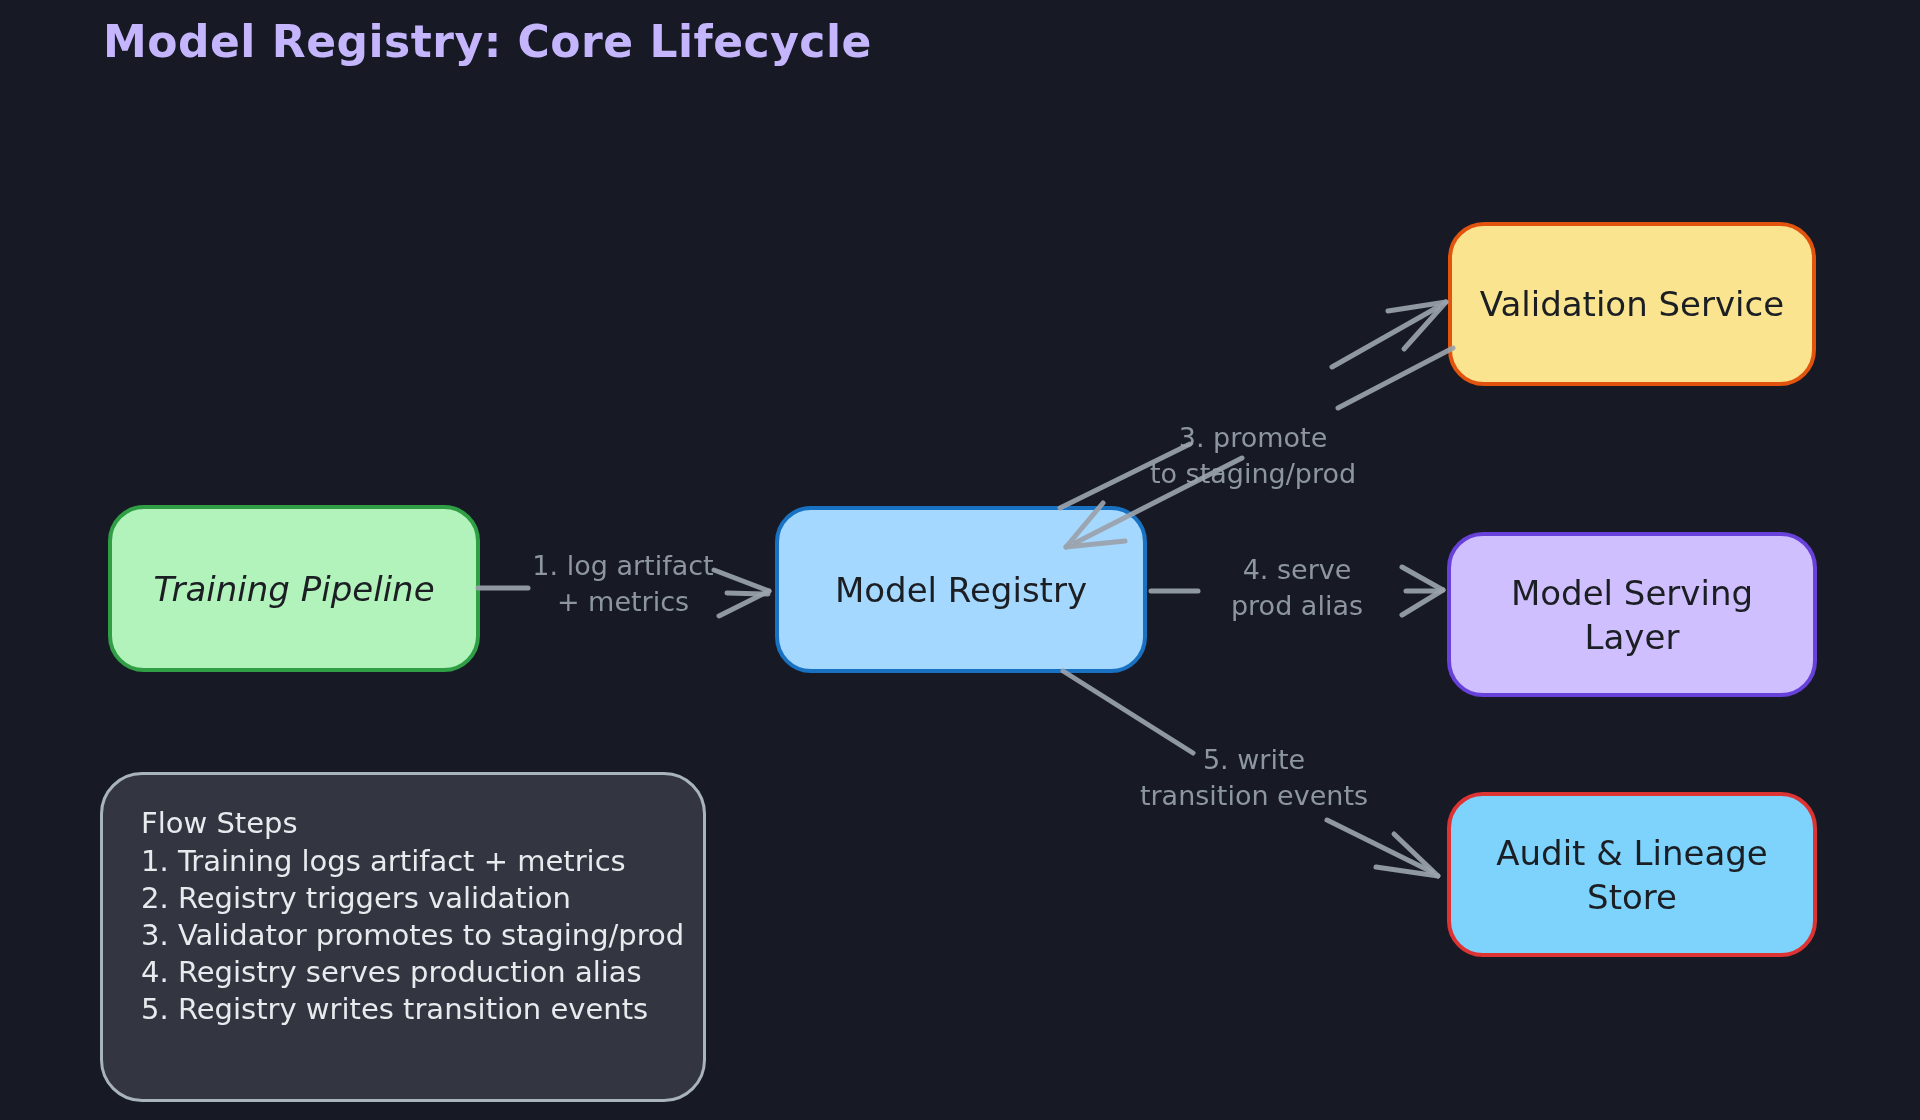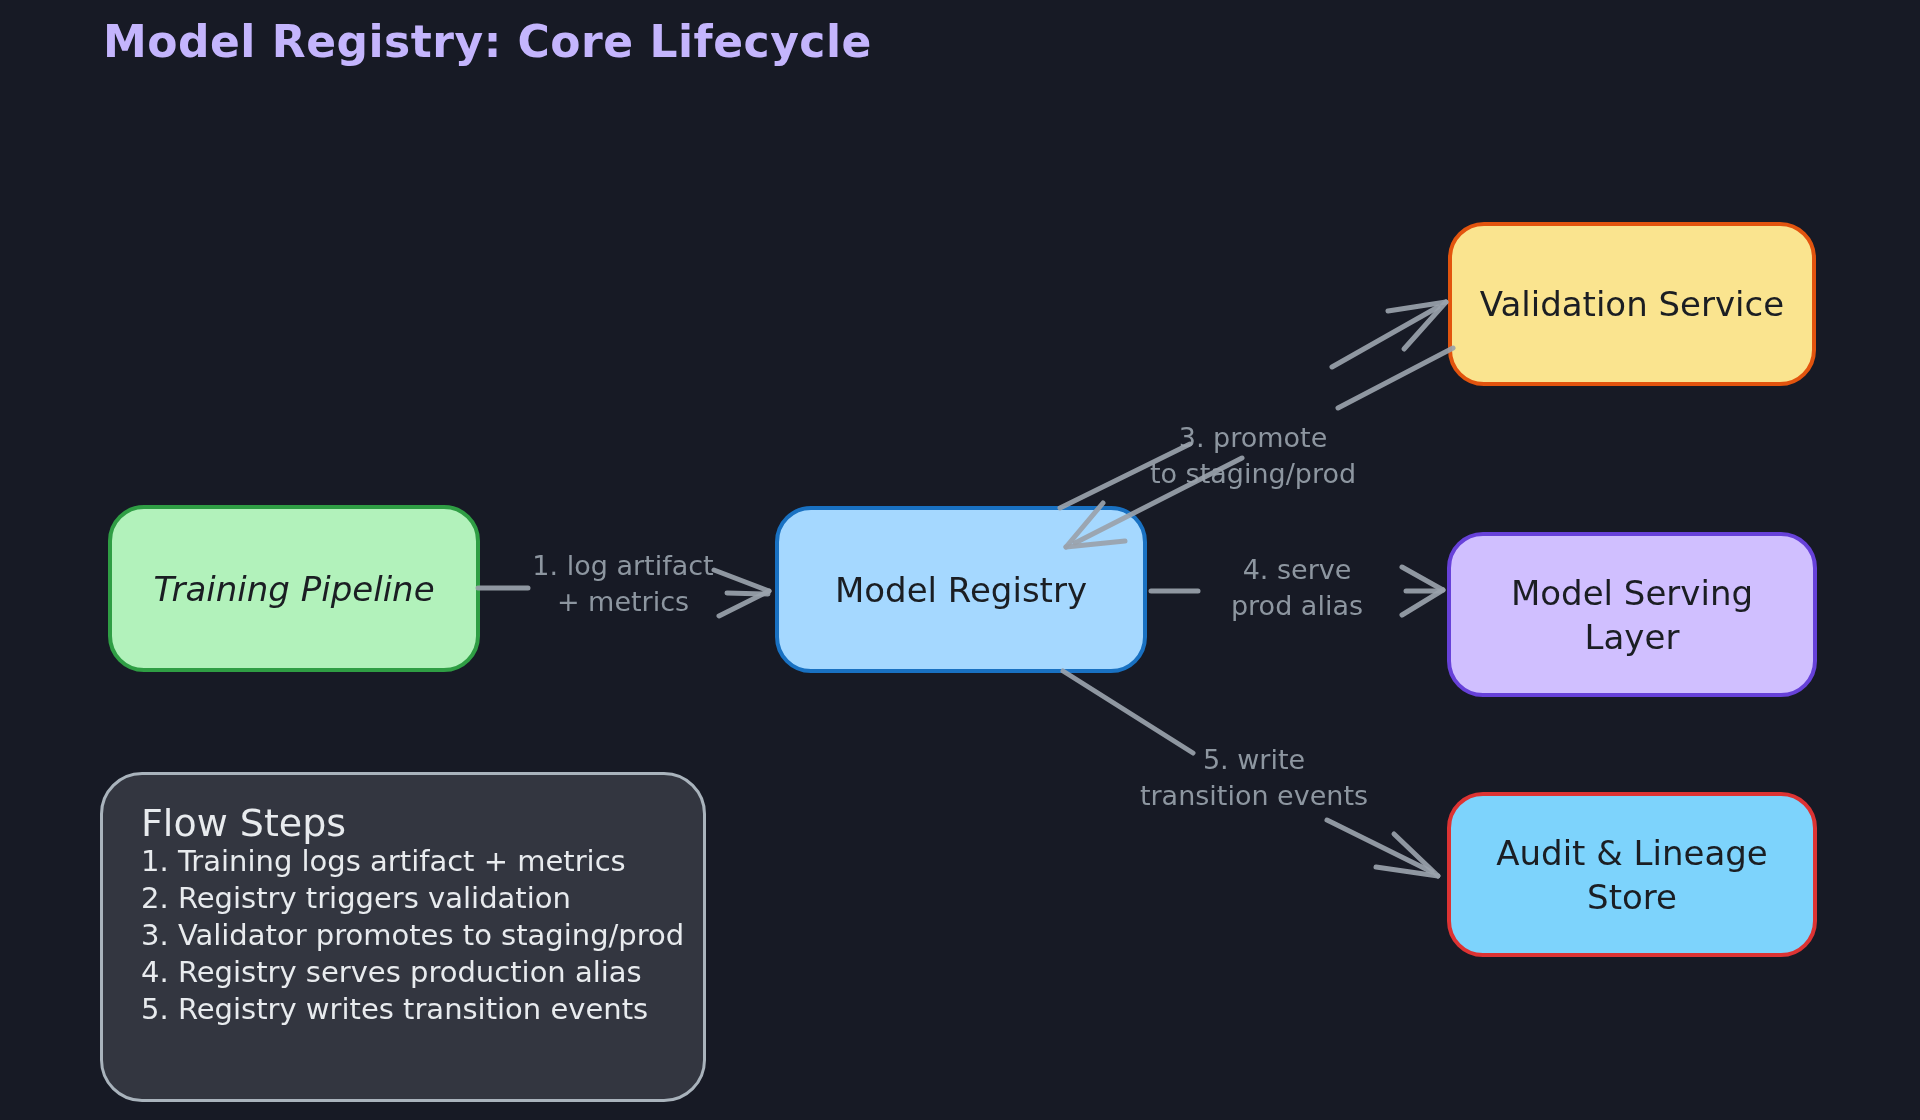--- a/index.html
+++ b/index.html
@@ -29,21 +29,21 @@
   .edge-label{
     position:absolute;transform:translateX(-50%);
     color:#8D96A0;font-size:27px;line-height:36px;
     text-align:center;white-space:nowrap;
   }
   .legend{
     position:absolute;left:100px;top:772px;width:606px;height:330px;
     box-sizing:border-box;border:3.5px solid;border-radius:42px;
     padding:28px 24px 0 38px;
   }
-  .legend-title{font-size:38px;line-height:40px;font-weight:500;}
+  .legend-title{font-size:29px;line-height:40px;font-weight:500;}
   .legend-step{font-size:29px;line-height:37px;white-space:nowrap;}
   svg.wires{position:absolute;left:0;top:0;pointer-events:none;}
   svg.wires line{stroke-width:5;stroke-linecap:round;fill:none;opacity:0.92;}
 </style>
 </head>
 <body>
 
 <div class="canvas">
 
   <div class="title">Model Registry: Core Lifecycle</div>

